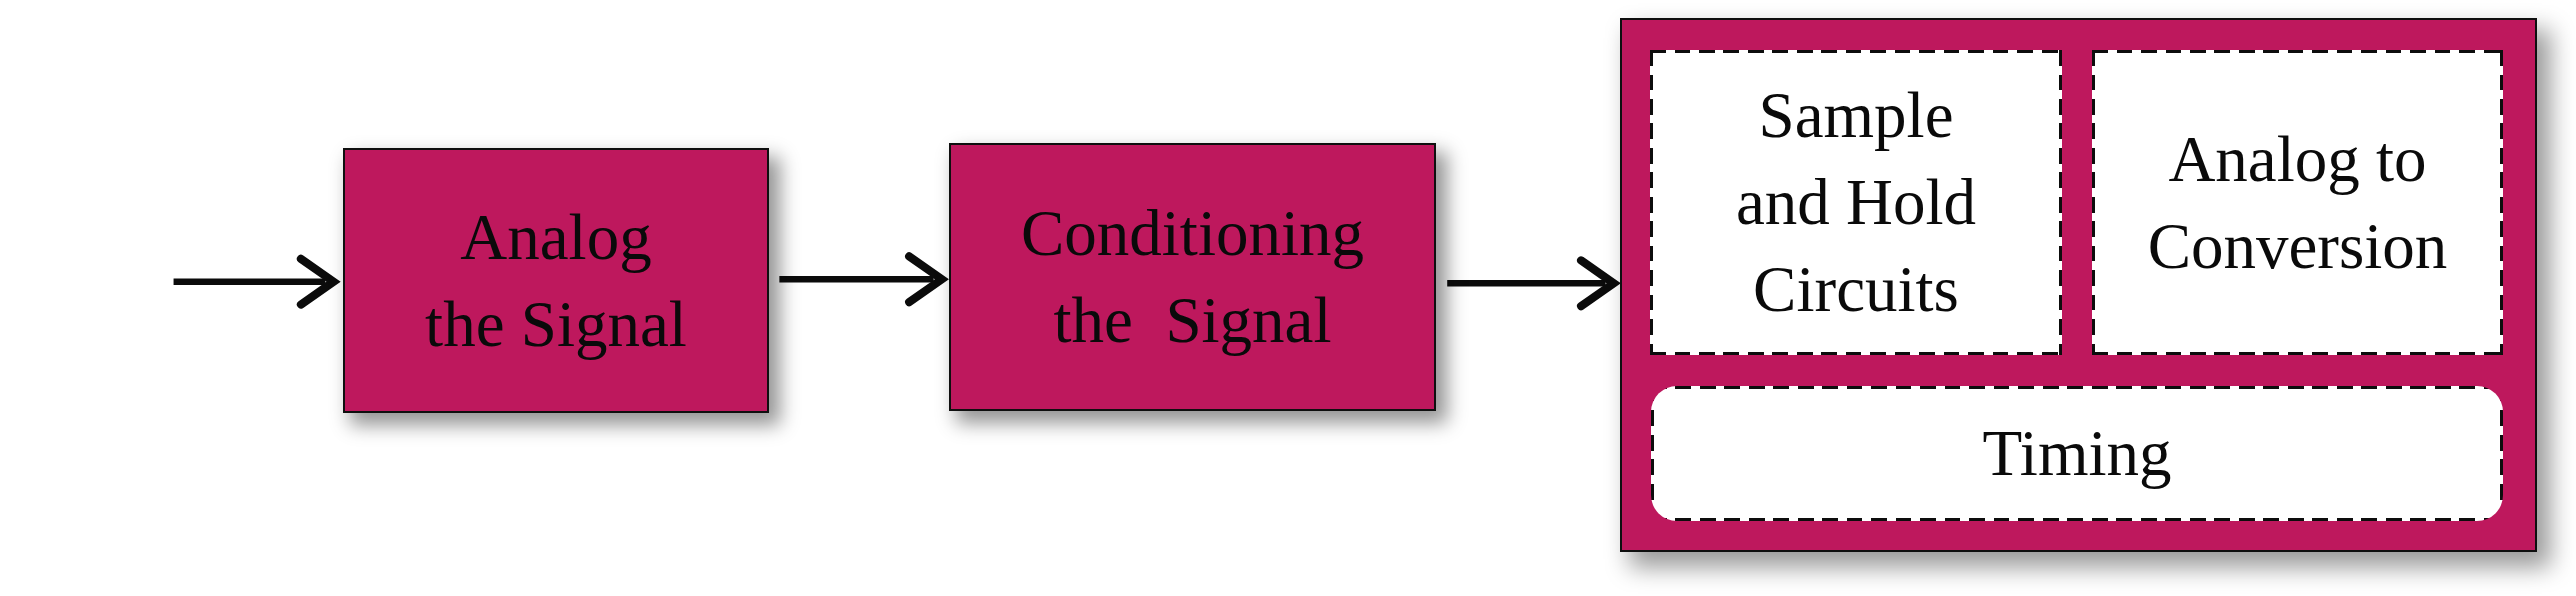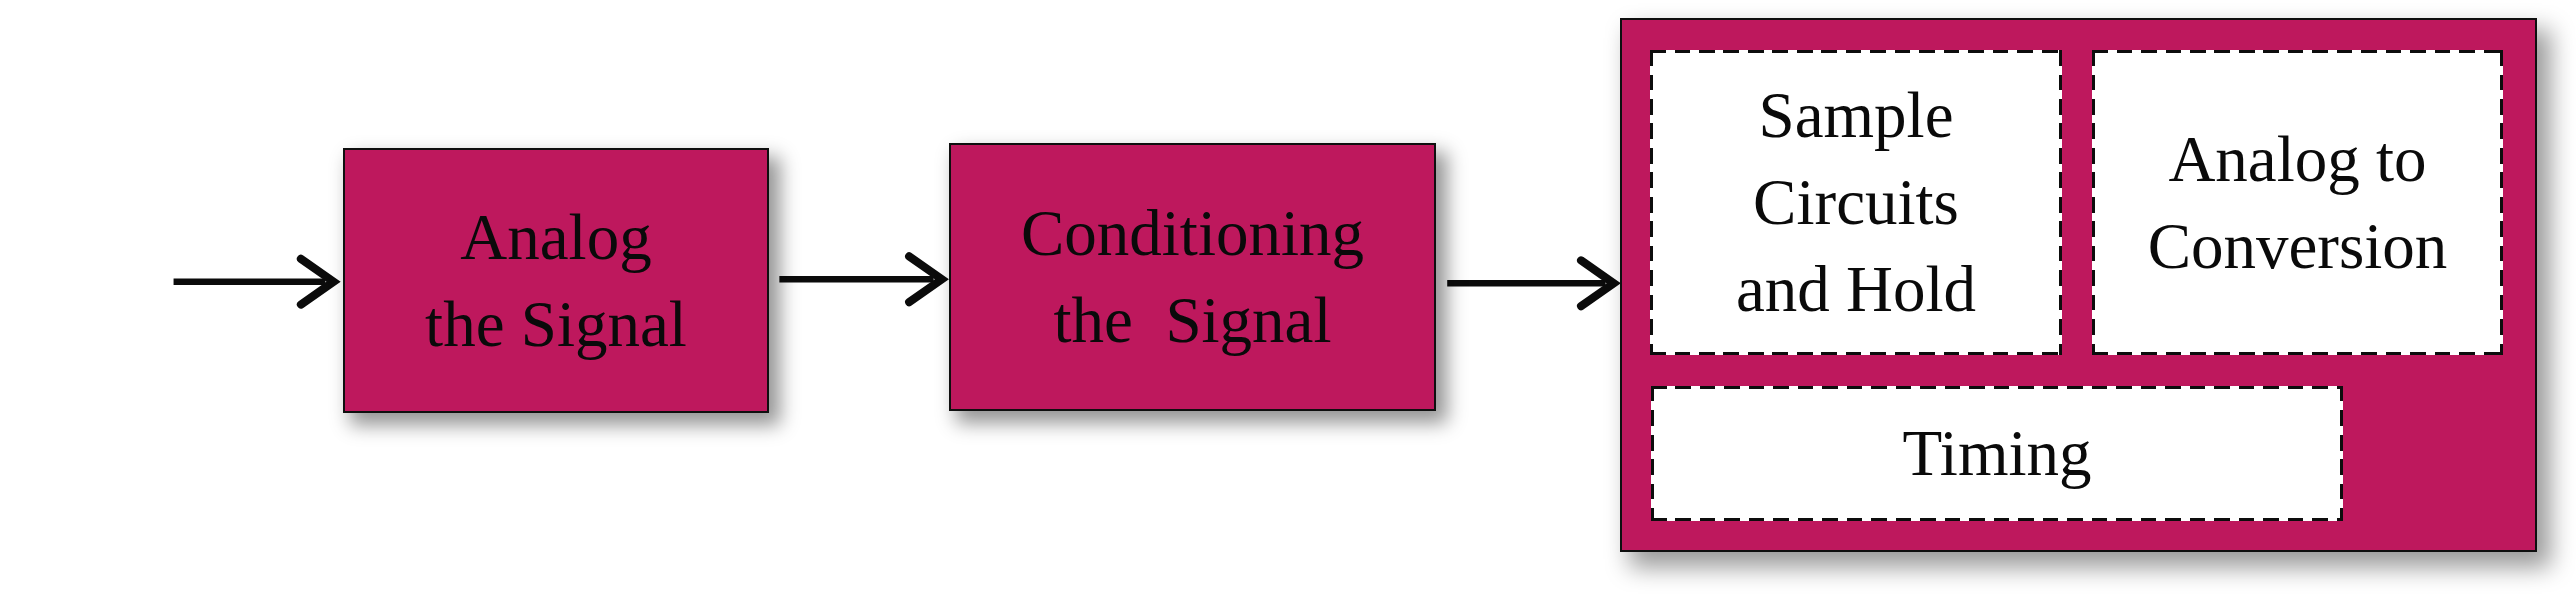--- a/index.html
+++ b/index.html
@@ -84,21 +84,21 @@
     background-position: 0 0, 0 100%, 0 0, 100% 0;
     background-repeat: no-repeat;
     display: flex;
     flex-direction: column;
     justify-content: center;
     align-items: center;
     box-sizing: border-box;
   }
   #box-sample-hold { left: 28px;  top: 30px;  width: 412px;  height: 305px; }
   #box-adc         { left: 470px; top: 30px;  width: 411px;  height: 305px; }
-  #box-timing      { left: 29px;  top: 366px; width: 692px; height: 135px; }
+  #box-timing      { left: 29px;  top: 366px; width: 852px; height: 135px; border-radius: 26px; }
 </style>
 </head>
 <body>
 
 <div class="canvas">
 
 
   <svg class="arrows" viewBox="0 0 3154 730">
     <g>
       <line class="shaft" x1="212" y1="345" x2="398" y2="345"></line>
@@ -121,22 +121,22 @@
 
   <div class="solid-box" id="box-conditioning">
     <div class="line">Conditioning</div>
     <div class="line">the  Signal</div>
   </div>
 
   <div class="solid-box" id="box-digitizer">
 
     <div class="dashed-box" id="box-sample-hold">
       <div class="line">Sample</div>
+      <div class="line">and Hold</div>
       <div class="line">Circuits</div>
-      <div class="line">and Hold</div>
     </div>
 
     <div class="dashed-box" id="box-adc">
       <div class="line">Analog to</div>
       <div class="line">Conversion</div>
     </div>
 
     <div class="dashed-box" id="box-timing">
       <div class="line">Timing</div>
     </div>

